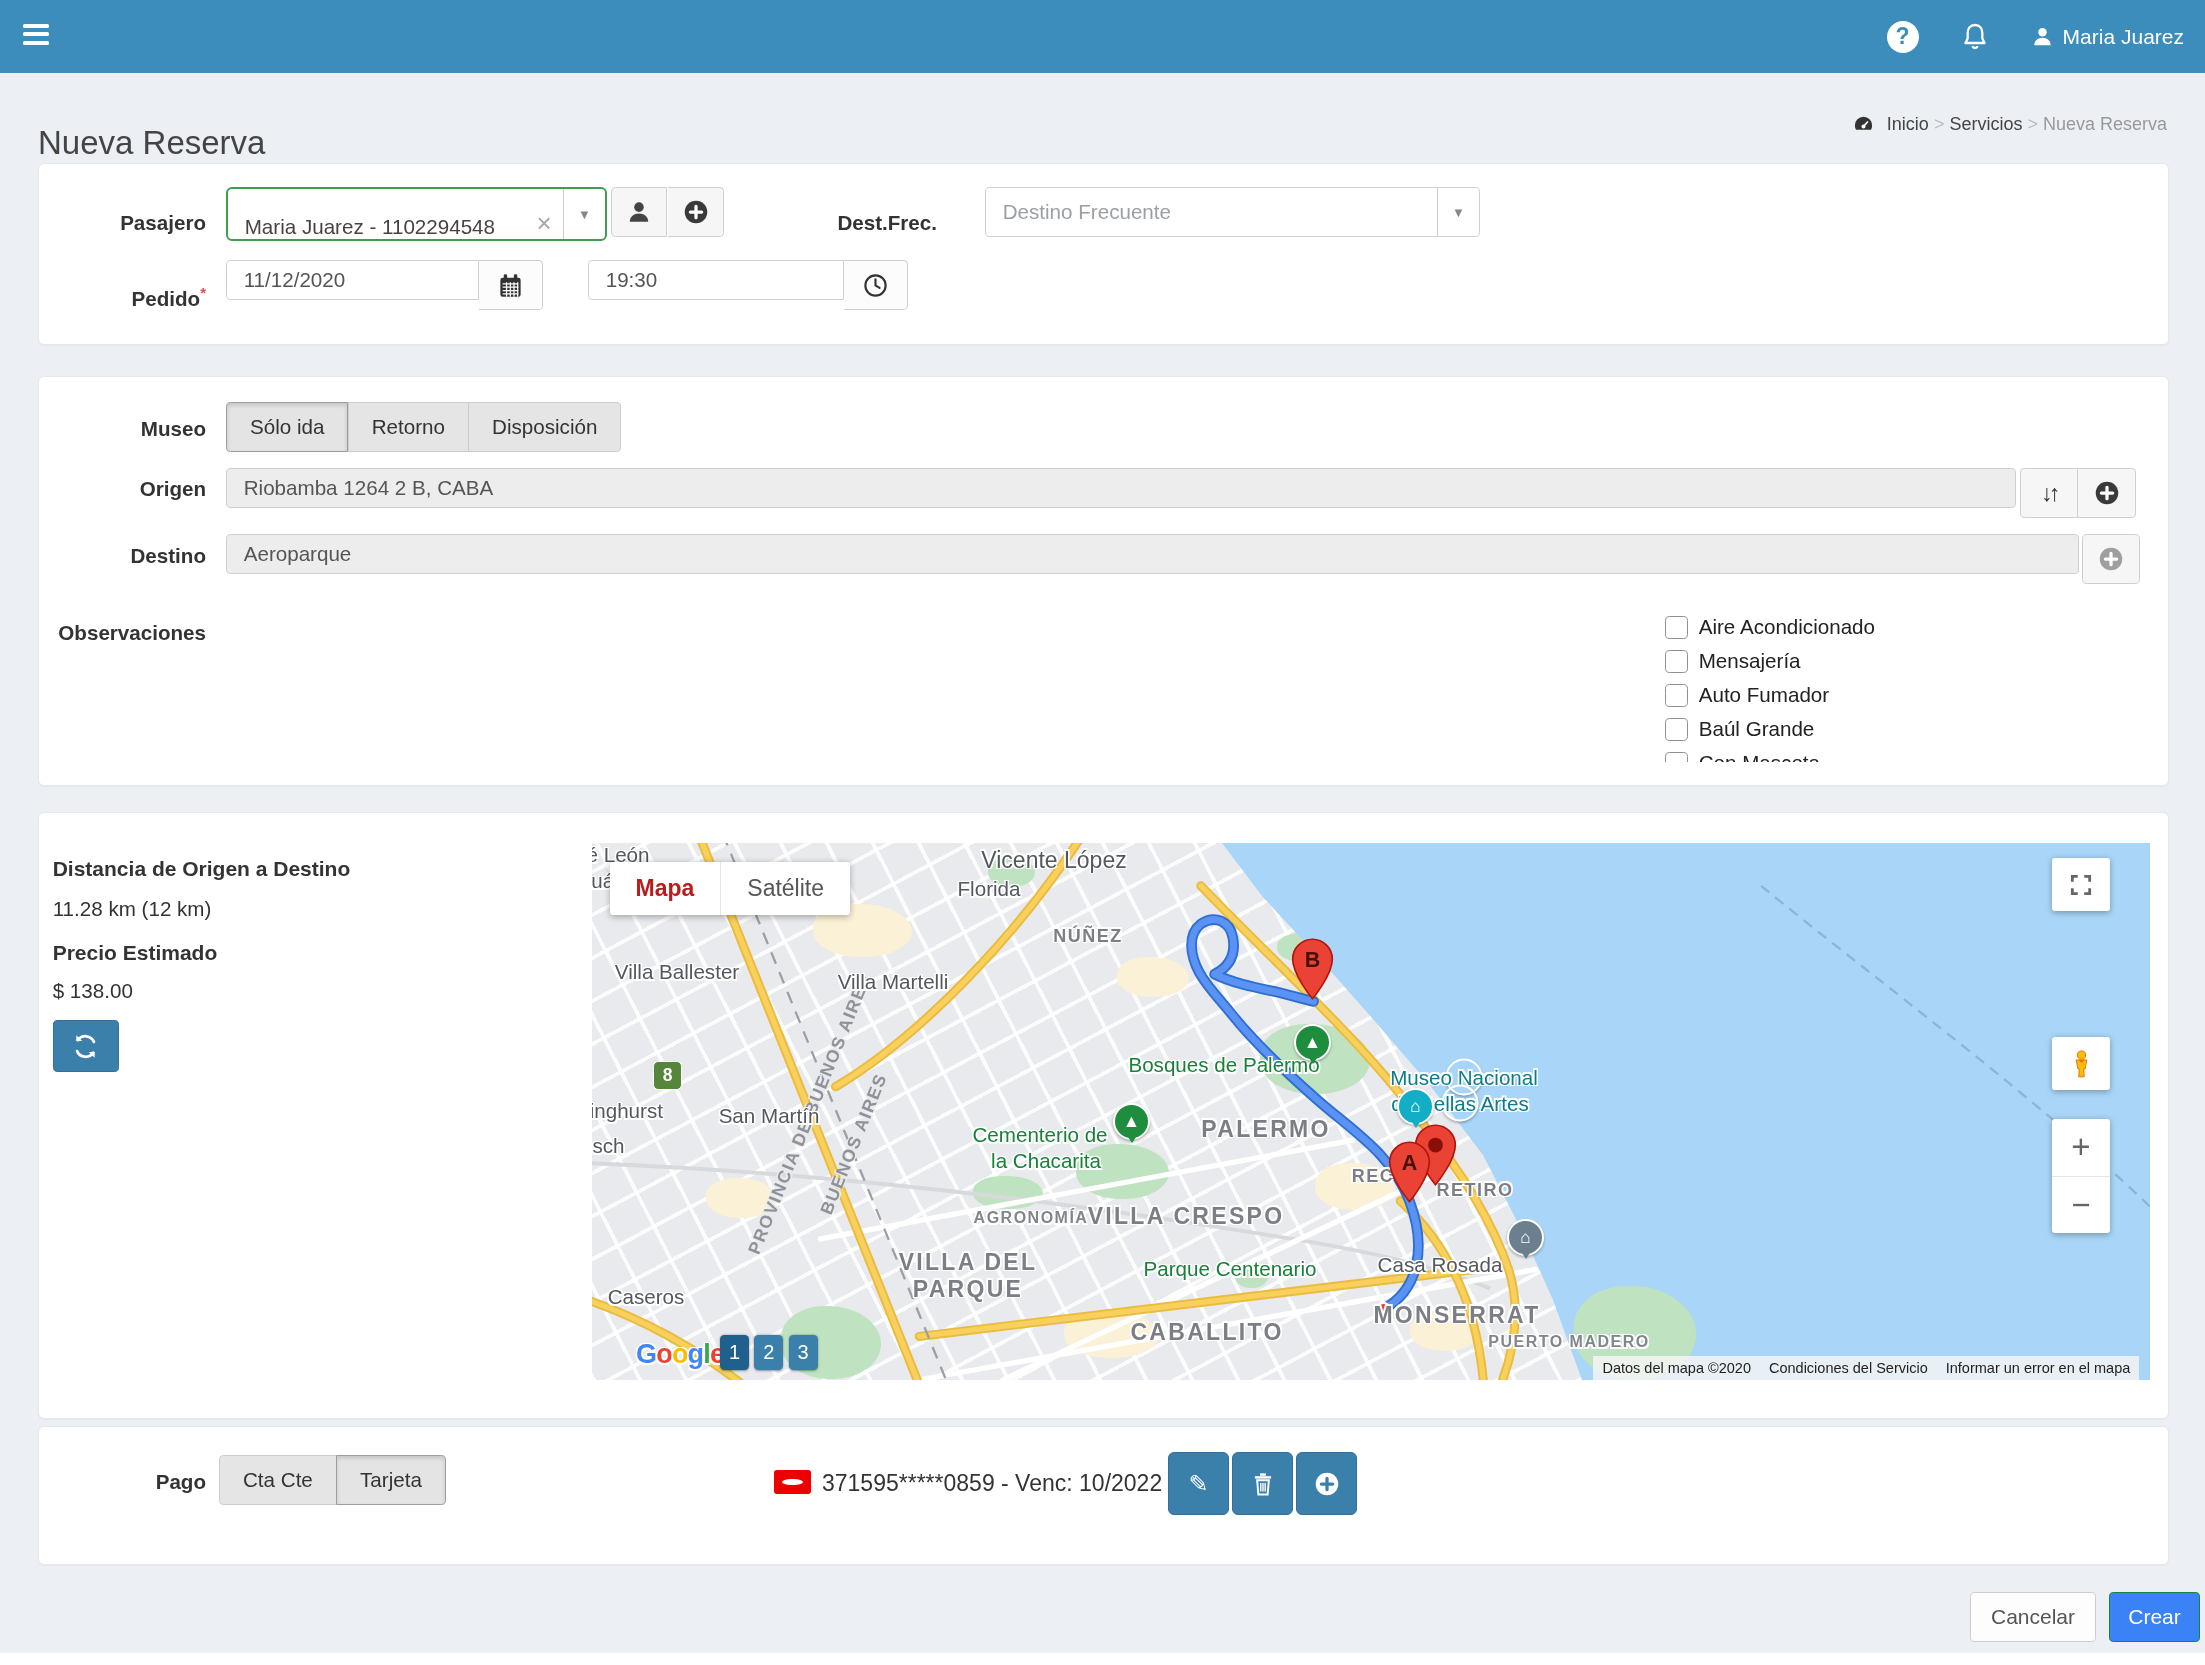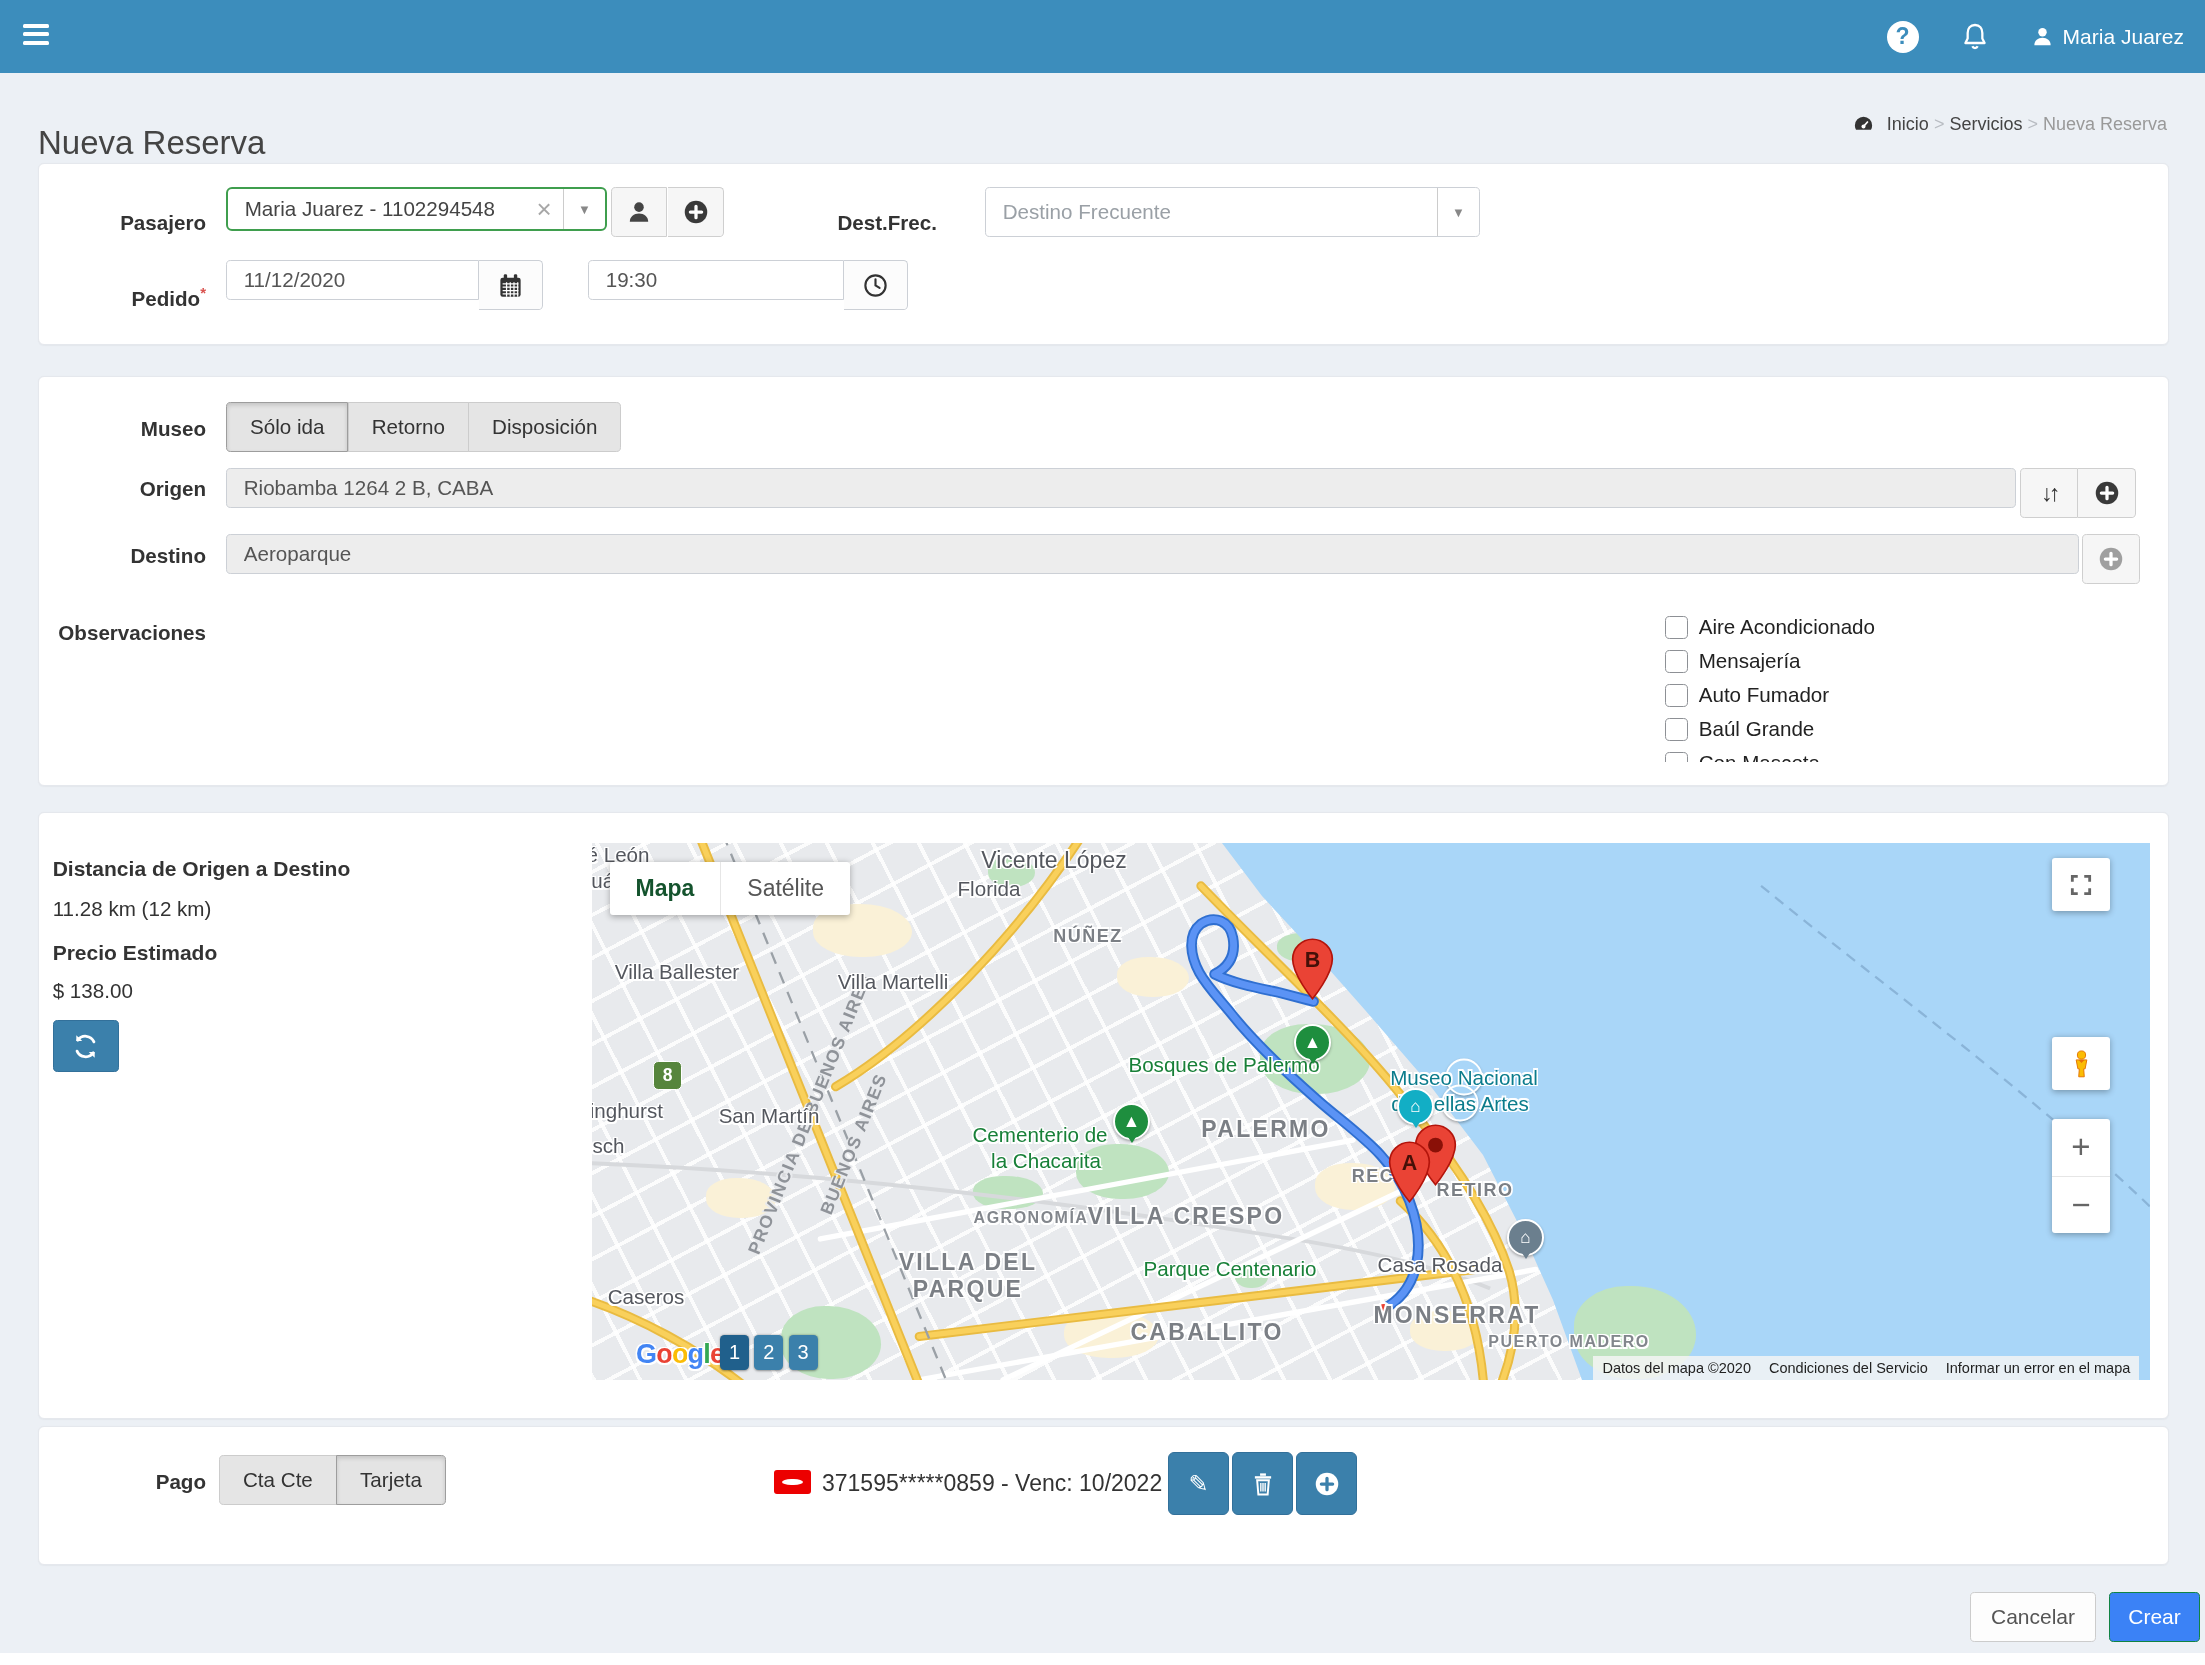--- a/index.html
+++ b/index.html
@@ -109,21 +109,21 @@
   .pin-wrap{position:absolute;width:43px;height:64px;cursor:pointer;}
   .poi{position:absolute;width:33px;height:33px;border-radius:50%;border:2.3px solid #fff;box-shadow:0 1.5px 3px rgba(0,0,0,.3);display:flex;align-items:center;justify-content:center;}
   .poi::after{content:"";position:absolute;left:50%;bottom:-10.7px;transform:translateX(-50%);border:6.9px solid transparent;border-top-width:9px;}
   .poi.tree{background:#1e8e3e;}.poi.tree::after{border-top-color:#1e8e3e;}
   .poi.museum{background:#12aec5;}.poi.museum::after{border-top-color:#12aec5;}
   .poi.gov{background:#6b7f8e;}.poi.gov::after{border-top-color:#6b7f8e;}
   .poi span{color:#fff;font-size:17.5px;line-height:1;}
 
   .map-mode{position:absolute;left:17.5px;top:19px;display:flex;background:#fff;border-radius:3px;box-shadow:0 1.5px 6px rgba(0,0,0,.3);overflow:hidden;}
   .map-mode .mm{padding:0 26px;height:53px;display:flex;align-items:center;font-size:23px;color:#565656;cursor:pointer;}
-  .map-mode .mm.active{font-weight:bold;color:#14532d;}
+  .map-mode .mm.active{font-weight:bold;color:#b91c1c;}
   .map-mode .mm + .mm{border-left:0.8px solid #e6e6e6;}
   .mctl{position:absolute;background:#fff;border-radius:3px;box-shadow:0 1.5px 6px rgba(0,0,0,.3);display:flex;align-items:center;justify-content:center;cursor:pointer;}
   .fullscreen-btn{left:1460px;top:15px;width:58px;height:53px;}
   .pegman-btn{left:1460px;top:194px;width:58px;height:53px;}
   .zoomctl{position:absolute;left:1460px;top:276px;width:58px;height:114px;background:#fff;border-radius:3px;box-shadow:0 1.5px 6px rgba(0,0,0,.3);display:flex;flex-direction:column;}
   .zbtn{flex:1;display:flex;align-items:center;justify-content:center;font-size:33px;color:#666;cursor:pointer;}
   .zbtn.zin{border-bottom:0.8px solid #e6e6e6;}
 
   .google-logo{position:absolute;left:44px;top:496px;font-size:27px;font-weight:bold;letter-spacing:-0.8px;
      text-shadow:-1.5px -1.5px 0 #fff,1.5px -1.5px 0 #fff,-1.5px 1.5px 0 #fff,1.5px 1.5px 0 #fff;}
@@ -182,21 +182,21 @@
         <path d="M12 4a9 9 0 0 0-9 9c0 1.6.4 3.2 1.2 4.5h15.6A9 9 0 0 0 21 13a9 9 0 0 0-9-9z"></path>
         <circle cx="12" cy="14" r="2.1" fill="#fff"></circle>
           <path d="M12.6 13.4l4-4.6" stroke="#fff" stroke-width="1.7"></path>
       </svg>
     </span>
     <span id="bc-items"><span class="bc-item">Inicio</span><span class="bc-sep"> &gt; </span><span class="bc-item">Servicios</span><span class="bc-sep"> &gt; </span><span class="bc-item current">Nueva Reserva</span></span>
   </nav>
 
   <section class="card card1">
     <span class="flabel" style="left:15px;top:47px;">Pasajero</span>
-    <div class="sel sel-green" style="left:187px;top:23px;width:381px;height:44px;">
+    <div class="sel sel-green" style="left:187px;top:23px;width:381px;height:54px;align-items:flex-end;">
       <span class="txt">Maria Juarez - 1102294548</span>
       <span class="clr">×</span>
       <span class="caretbox">▼</span>
     </div>
     <div class="btn-ico grp-l" style="left:572px;top:23px;width:56px;">
       <svg viewBox="0 0 24 24" fill="#444">
         <circle cx="12" cy="7.5" r="4.4"></circle>
           <path d="M3.5 21c0-4.6 3.8-7.6 8.5-7.6s8.5 3 8.5 7.6z"></path>
       </svg>
     </div>

